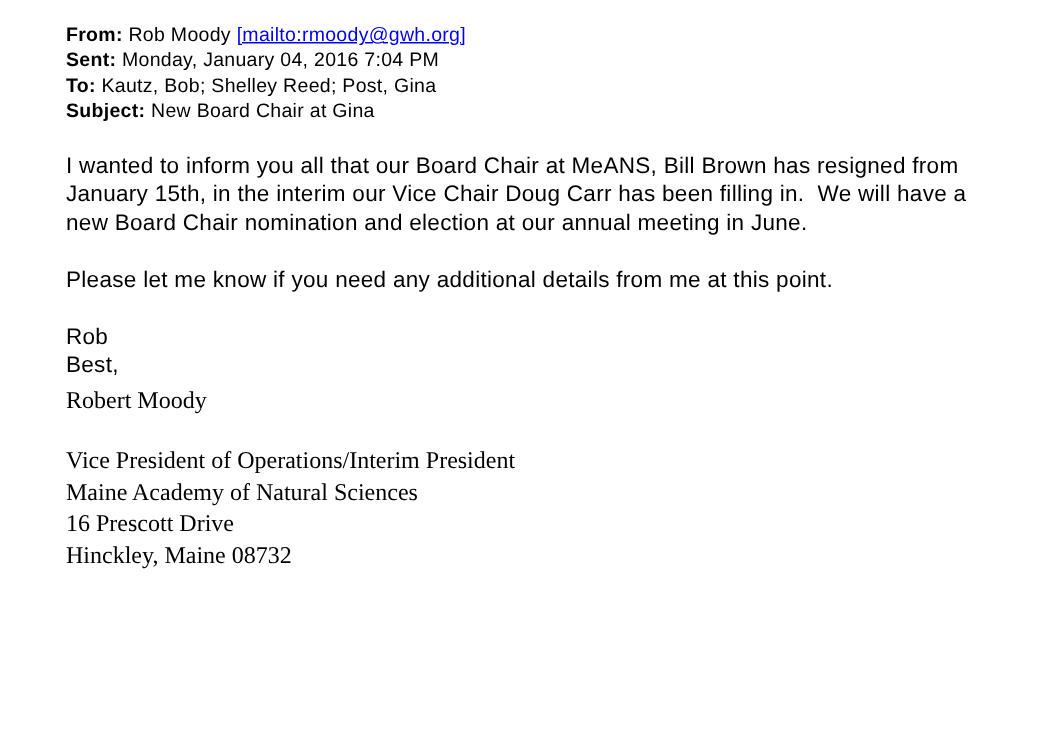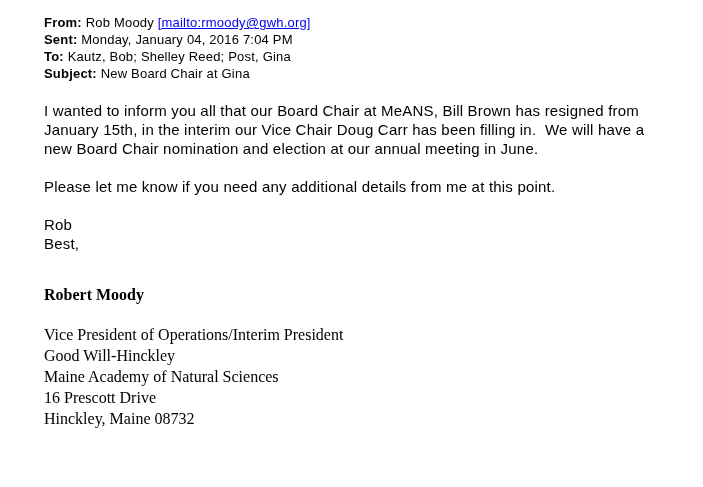--- a/index.html
+++ b/index.html
@@ -41,21 +41,21 @@
   .paragraph  { margin-top: 19px; }
   .closing    { margin-top: 19px; }
   .signoff    { margin-top: 19px; }
   
   .signature {
     font-family: "Liberation Serif", "DejaVu Serif", serif;
     font-size: 16px;
     line-height: 21px;
     letter-spacing: 0;
   }
-  .sig-name  { margin-top: 31px; font-weight: bold; }
+  .sig-name  { margin-top: 4px; }
   .sig-block { margin-top: 19px; }
 </style>
 </head>
 <body>
 
 <div class="email">
 
   <div class="headers">
     <div class="hdr-line"><span class="hdr-label">From:</span> <span>Rob Moody</span> <a class="mailto-link">[mailto:rmoody@gwh.org]</a></div>
     <div class="hdr-line"><span class="hdr-label">Sent:</span> <span>Monday, January 04, 2016 7:04 PM</span></div>
@@ -76,20 +76,19 @@
     <div class="signoff">
       <div class="line">Rob</div>
       <div class="line">Best,</div>
     </div>
   </div>
 
   <div class="signature">
     <div class="line sig-name">Robert Moody</div>
     <div class="sig-block">
       <div class="line">Vice President of Operations/Interim President</div>
-      <div class="line">Good Will-Hinckley</div>
       <div class="line">Maine Academy of Natural Sciences</div>
       <div class="line">16 Prescott Drive</div>
       <div class="line">Hinckley, Maine 08732</div>
     </div>
   </div>
 
 </div>
 
 </body></html>

